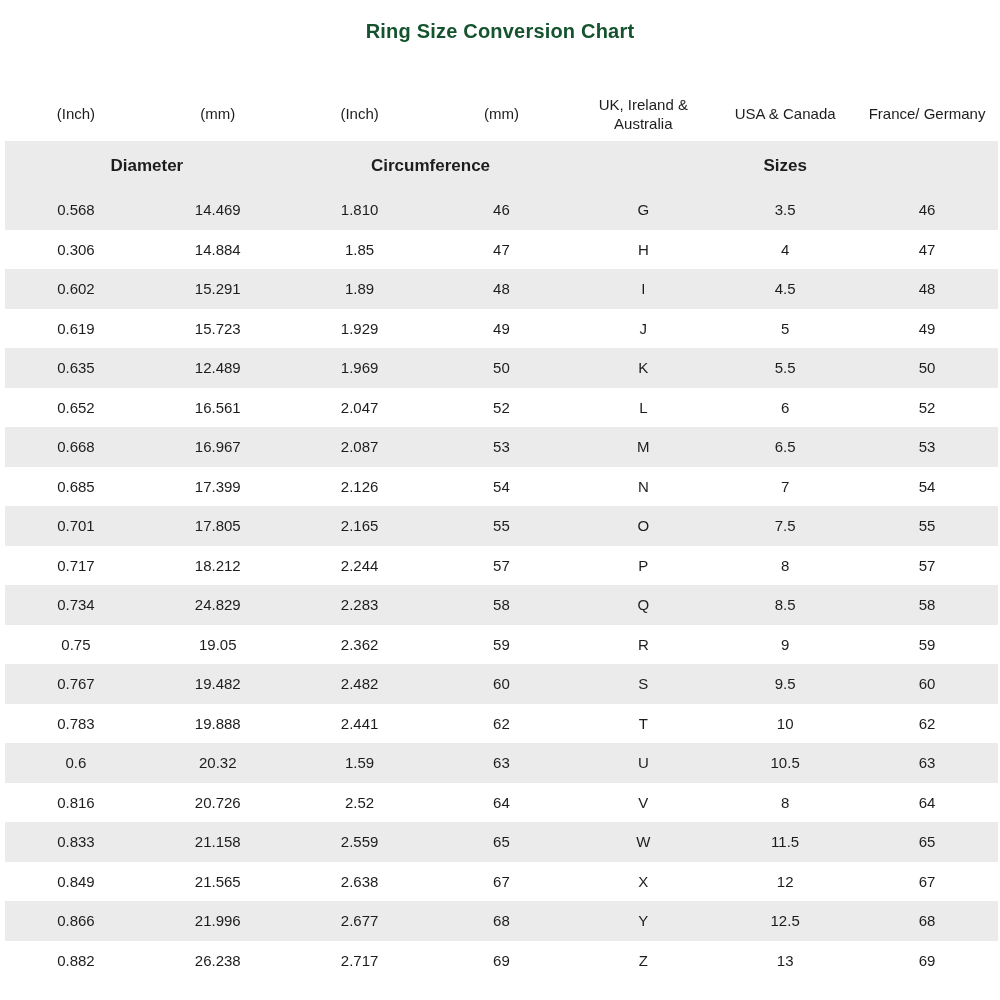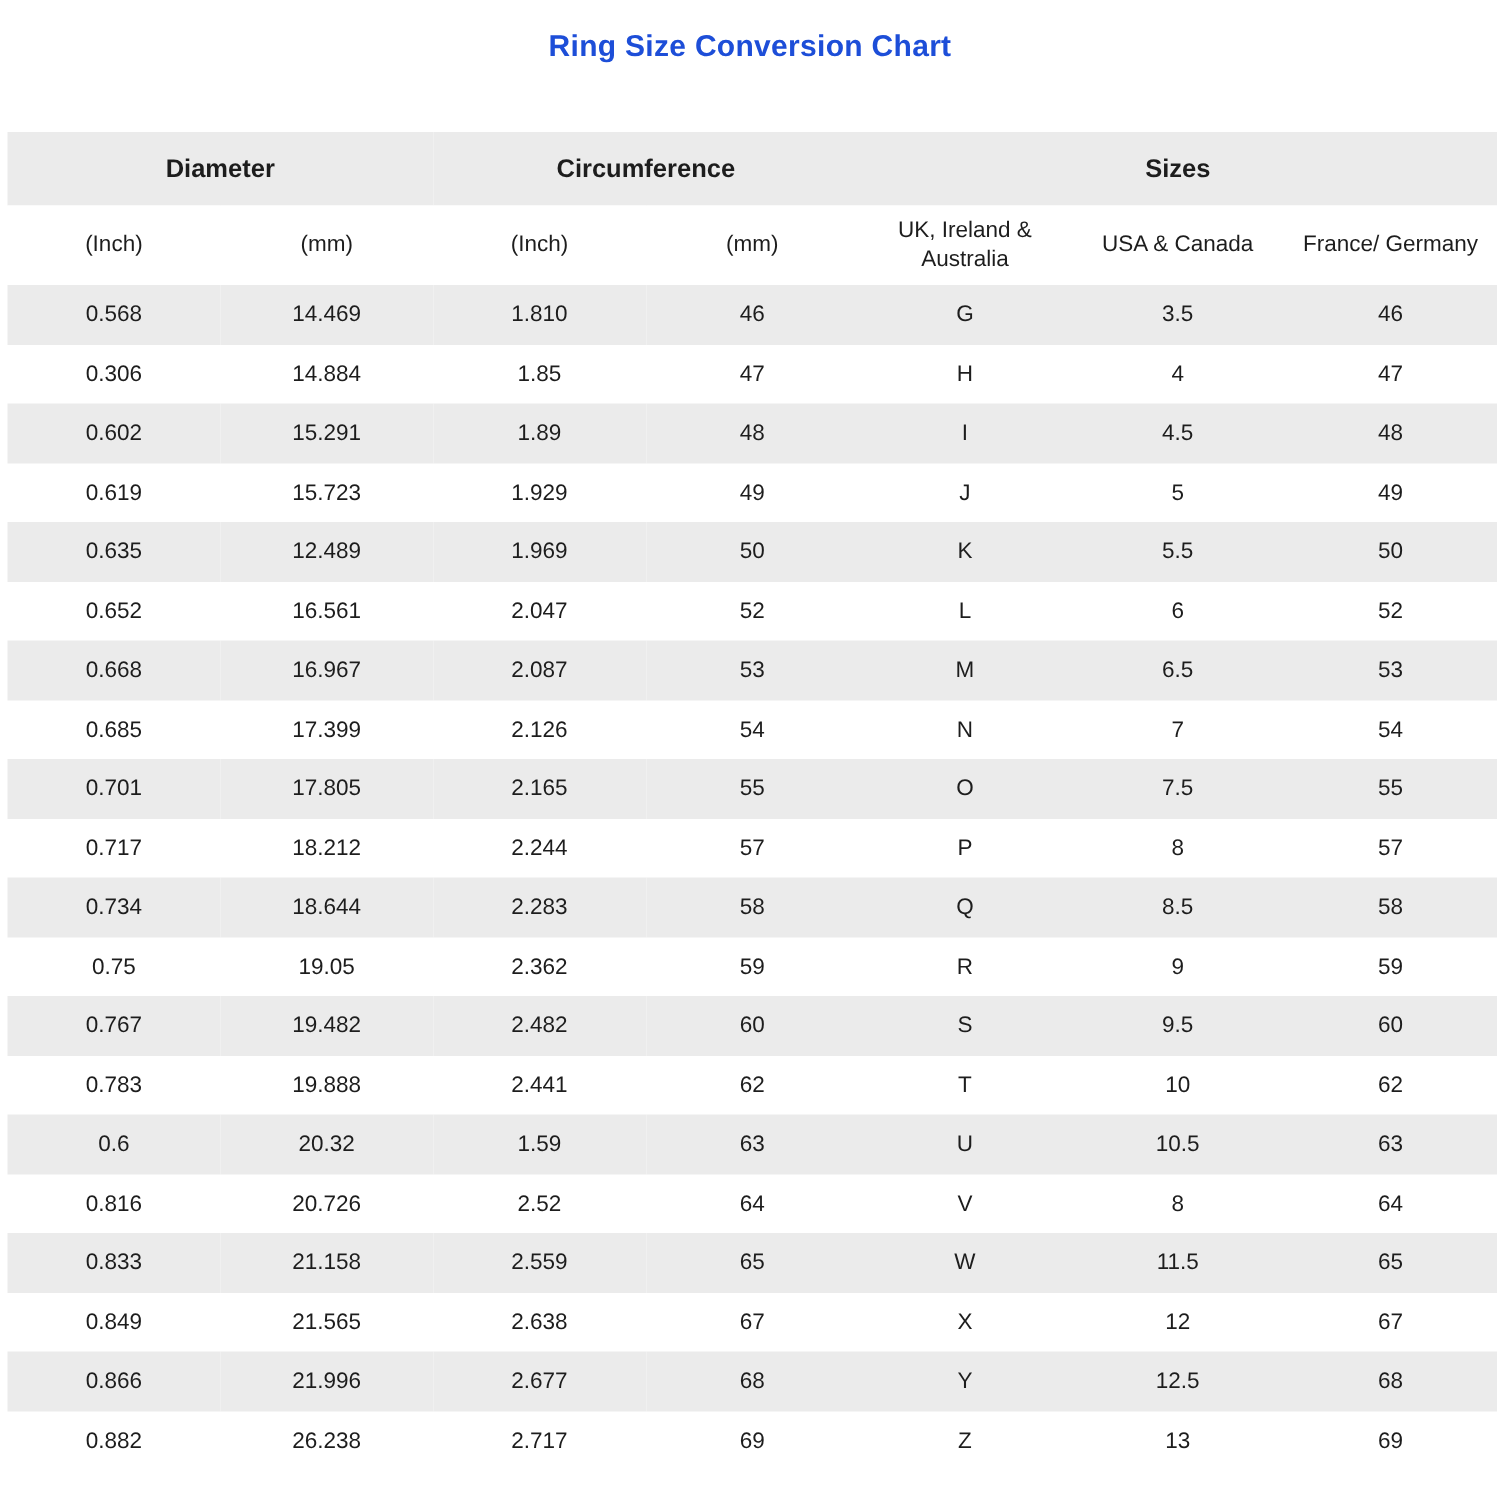--- a/index.html
+++ b/index.html
@@ -10,21 +10,21 @@
     font-family: "Liberation Sans", sans-serif;
     color: var(--text-color, #1d1d1d);
     overflow: hidden;
   }
   .page-title {
     padding-top: 20px;
     text-align: center;
     font-size: 20px;
     font-weight: 700;
     letter-spacing: 0.2px;
-    color: #1d4ed8;
+    color: #14532d;
   }
   table.ring-table {
     border-collapse: collapse;
     table-layout: fixed;
     width: 993px;
     margin: 45px 0 0 5px;
   }
   th, td { text-align: center; vertical-align: middle; }
   .group-th {
     background: var(--stripe-color, #ebebeb);
@@ -48,33 +48,33 @@
   tbody tr:nth-child(odd) td { background: var(--stripe-color, #ebebeb); }
 </style>
 </head>
 <body>
 
 <h1 class="page-title">Ring Size Conversion Chart</h1>
 
 <table class="ring-table">
   <thead>
     <tr>
-        <th colspan="2" class="group-th">Diameter</th>
-        <th colspan="2" class="group-th">Circumference</th>
-        <th colspan="3" class="group-th">Sizes</th>
-      </tr>
-    <tr>
         <th class="sub-th">(Inch)</th>
         <th class="sub-th">(mm)</th>
         <th class="sub-th">(Inch)</th>
         <th class="sub-th">(mm)</th>
         <th class="sub-th">UK, Ireland &amp; Australia</th>
         <th class="sub-th">USA &amp; Canada</th>
         <th class="sub-th">France/ Germany</th>
       </tr>
+    <tr>
+        <th colspan="2" class="group-th">Diameter</th>
+        <th colspan="2" class="group-th">Circumference</th>
+        <th colspan="3" class="group-th">Sizes</th>
+      </tr>
   </thead>
   <tbody>
       <tr>
         <td>0.568</td>
         <td>14.469</td>
         <td>1.810</td>
         <td>46</td>
         <td>G</td>
         <td>3.5</td>
         <td>46</td>
@@ -155,21 +155,21 @@
         <td>0.717</td>
         <td>18.212</td>
         <td>2.244</td>
         <td>57</td>
         <td>P</td>
         <td>8</td>
         <td>57</td>
       </tr>
       <tr>
         <td>0.734</td>
-        <td>18.644</td>
+        <td>24.829</td>
         <td>2.283</td>
         <td>58</td>
         <td>Q</td>
         <td>8.5</td>
         <td>58</td>
       </tr>
       <tr>
         <td>0.75</td>
         <td>19.05</td>
         <td>2.362</td>

